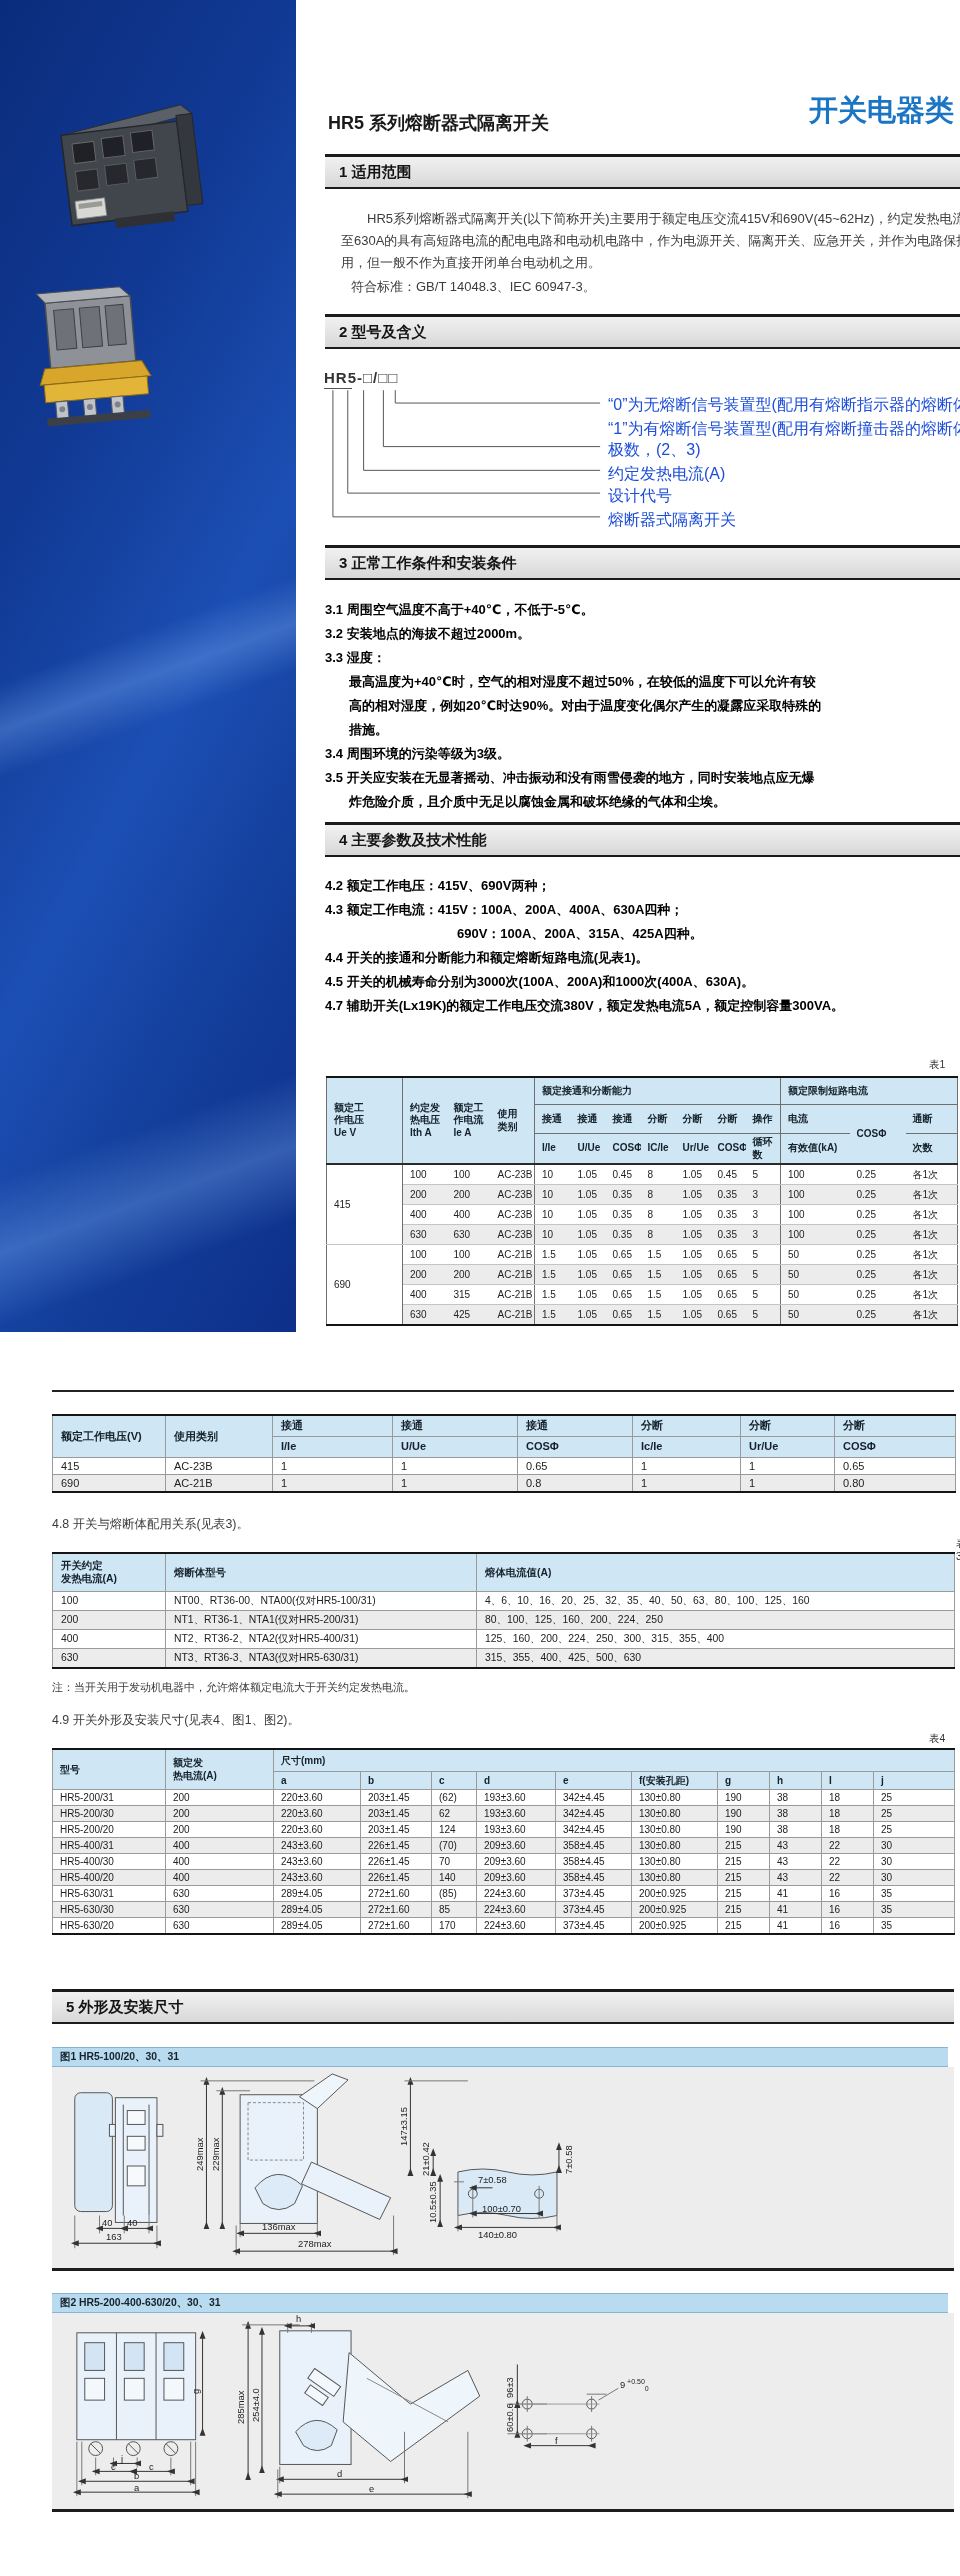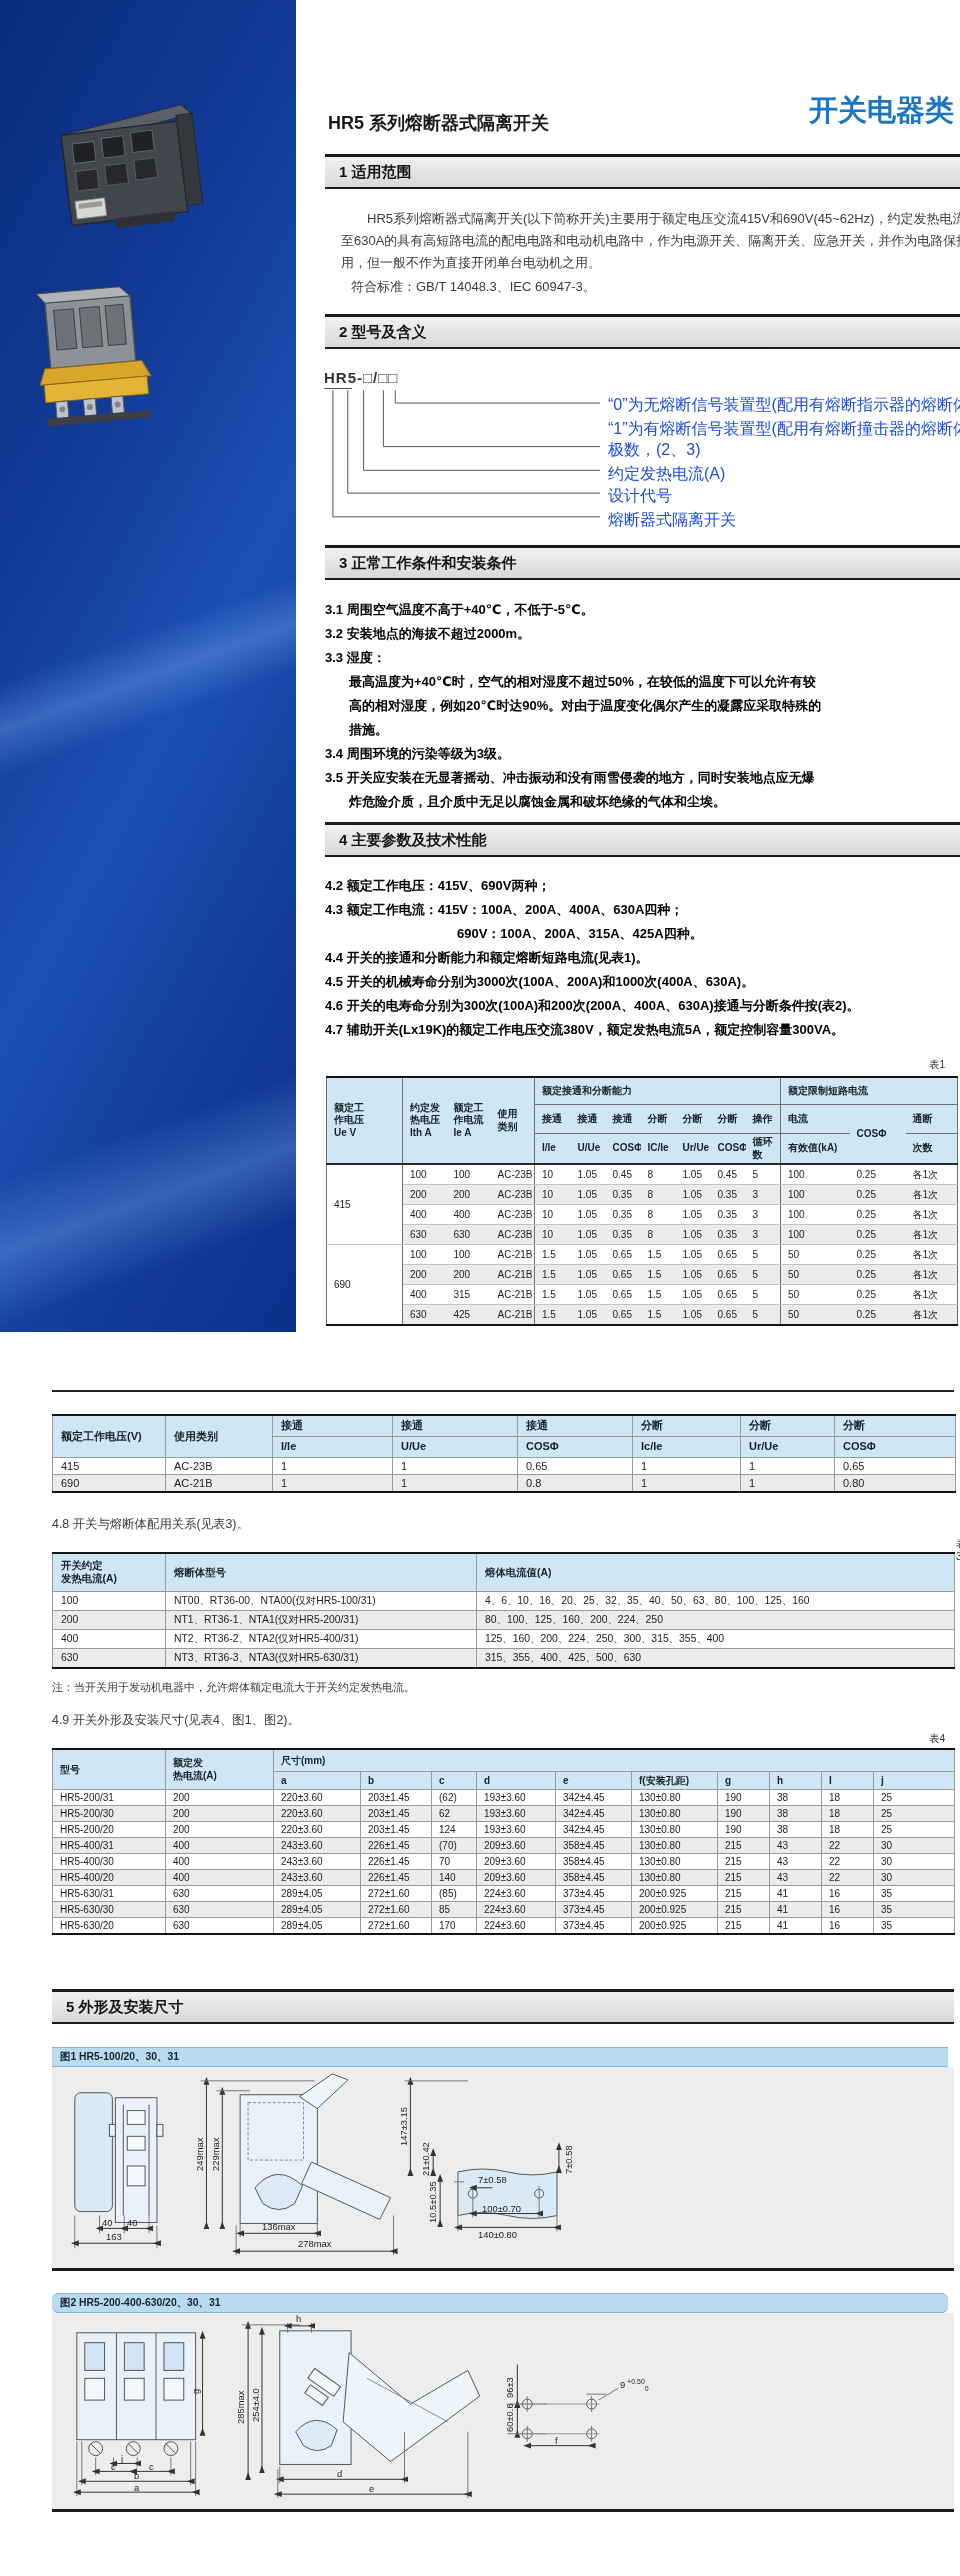--- a/index.html
+++ b/index.html
@@ -155,21 +155,20 @@
 
 <div class="secbar" style="top:822px;">
   <span>4 主要参数及技术性能</span>
 </div>
 <div class="abs txt" style="left:325px;top:874px;">
   <div class="pline">4.2 额定工作电压：415V、690V两种；</div>
   <div class="pline">4.3 额定工作电流：415V：100A、200A、400A、630A四种；</div>
   <div class="pline ind133">690V：100A、200A、315A、425A四种。</div>
   <div class="pline">4.4 开关的接通和分断能力和额定熔断短路电流(见表1)。</div>
   <div class="pline">4.5 开关的机械寿命分别为3000次(100A、200A)和1000次(400A、630A)。</div>
-  <div class="pline">4.6 开关的电寿命分别为300次(100A)和200次(200A、400A、630A)接通与分断条件按(表2)。</div>
   <div class="pline">4.7 辅助开关(Lx19K)的额定工作电压交流380V，额定发热电流5A，额定控制容量300VA。</div>
 </div>
 <div class="tbl-label" style="left:929px;top:1058px;">表1</div>
 
 <div class="abs" style="left:326px;top:1076px;">
   <table class="t1">
     <colgroup>
       <col style="width:76px">
         <col style="width:44px">
         <col style="width:44px">
@@ -703,21 +702,21 @@
   <span class="dim" style="left:246px;top:171px;">278max</span>
   <span class="dim dimr" style="left:346px;top:79px;">147±3.15</span>
   <span class="dim dimr" style="left:368px;top:109px;">21±0.42</span>
   <span class="dim dimr" style="left:375px;top:156px;">10.5±0.35</span>
   <span class="dim" style="left:426px;top:107px;">7±0.58</span>
   <span class="dim dimr" style="left:511px;top:107px;">7±0.58</span>
   <span class="dim" style="left:430px;top:136px;">100±0.70</span>
   <span class="dim" style="left:426px;top:162px;">140±0.80</span>
 </div>
 
-<div class="figbar" style="top:2293px;border-radius:6px;">图2 HR5-200-400-630/20、30、31</div>
+<div class="figbar" style="top:2293px;">图2 HR5-200-400-630/20、30、31</div>
 <div class="figpanel" style="top:2313px;height:196px;">
   <svg width="902" height="196" viewBox="0 0 911 198">
     <g stroke="#555" stroke-width="1" fill="none">
 
       <rect x="25" y="20" width="120" height="108" fill="#e9f2fa"></rect>
       <line x1="65" y1="20" x2="65" y2="128"></line>
         <line x1="105" y1="20" x2="105" y2="128"></line>
       <rect x="33" y="30" width="20" height="28" fill="#d3e5f4"></rect>
       <rect x="73" y="30" width="20" height="28" fill="#d3e5f4"></rect>
       <rect x="113" y="30" width="20" height="28" fill="#d3e5f4"></rect>

